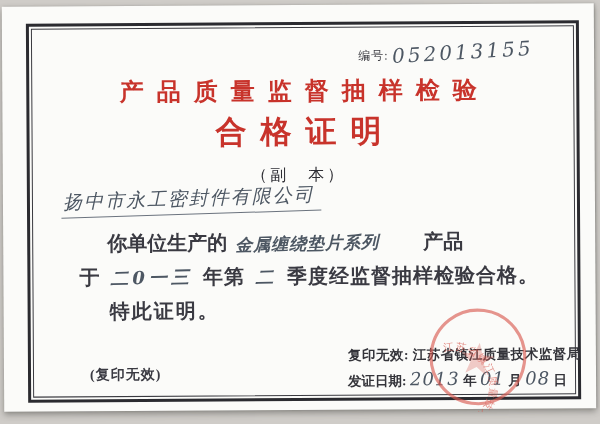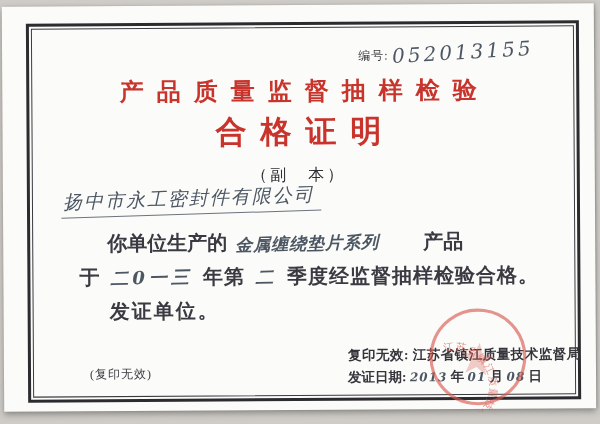--- a/index.html
+++ b/index.html
@@ -55,31 +55,31 @@
     padding:0 6px 2px 2px;
   }
   .body-line{position:absolute;color:#3a3a42;font-size:20px;white-space:nowrap;font-weight:600;}
   .line1{top:224px;left:104px;}
   .line1 .hand{font-size:17px;letter-spacing:1px;margin:0 8px;display:inline-block;min-width:180px;transform:rotate(-1deg);}
   .line2{top:258px;left:76px;letter-spacing:1px;}
   .line2 .hand{font-size:18px;letter-spacing:4px;margin:0 10px;display:inline-block;transform:rotate(-1deg);}
   .closing{top:292px;left:106px;letter-spacing:2px;}
   .copy-notice{
     position:absolute;top:360px;left:86px;
-    font-size:12px;color:#3a3a42;letter-spacing:1px;
+    font-size:14px;color:#3a3a42;letter-spacing:1px;font-weight:bold;
   }
   .issuer-line{
     position:absolute;top:342px;left:344px;
     font-size:13.5px;font-weight:bold;color:#34343a;white-space:nowrap;letter-spacing:.5px;
   }
   .date-line{
     position:absolute;top:364px;left:344px;
     font-size:13.5px;font-weight:bold;color:#34343a;white-space:nowrap;
   }
-  .date-line .hand{font-size:12px;font-weight:bold;letter-spacing:1px;}
+  .date-line .hand{font-size:18px;font-weight:normal;letter-spacing:1px;}
   .seal{
     position:absolute;left:420px;top:299px;width:108px;height:108px;
     opacity:.85;transform:rotate(8deg);
   }
   .label-part{display:inline;}
 </style>
 </head>
 <body>
 
 <div class="scan-page">
@@ -99,21 +99,21 @@
   <div class="company hand">扬中市永工密封件有限公司</div>
 
   <div class="body-line line1">
     <span class="label-part">你单位生产的</span><span class="hand">金属缠绕垫片系列</span><span class="label-part">产品</span>
   </div>
 
   <div class="body-line line2">
     <span class="label-part">于</span><span class="hand">二0一三</span><span class="label-part">年第</span><span class="hand">二</span><span class="label-part">季度经监督抽样检验合格。</span>
   </div>
 
-  <div class="body-line closing">发证单位。</div>
+  <div class="body-line closing">特此证明。</div>
 
   <div class="copy-notice">(复印无效)</div>
 
   <div class="issuer-line">
     <span>复印无效:</span>
     <span>江苏省镇江质量技术监督局</span>
   </div>
 
   <div class="date-line">
     <span>发证日期:</span>

